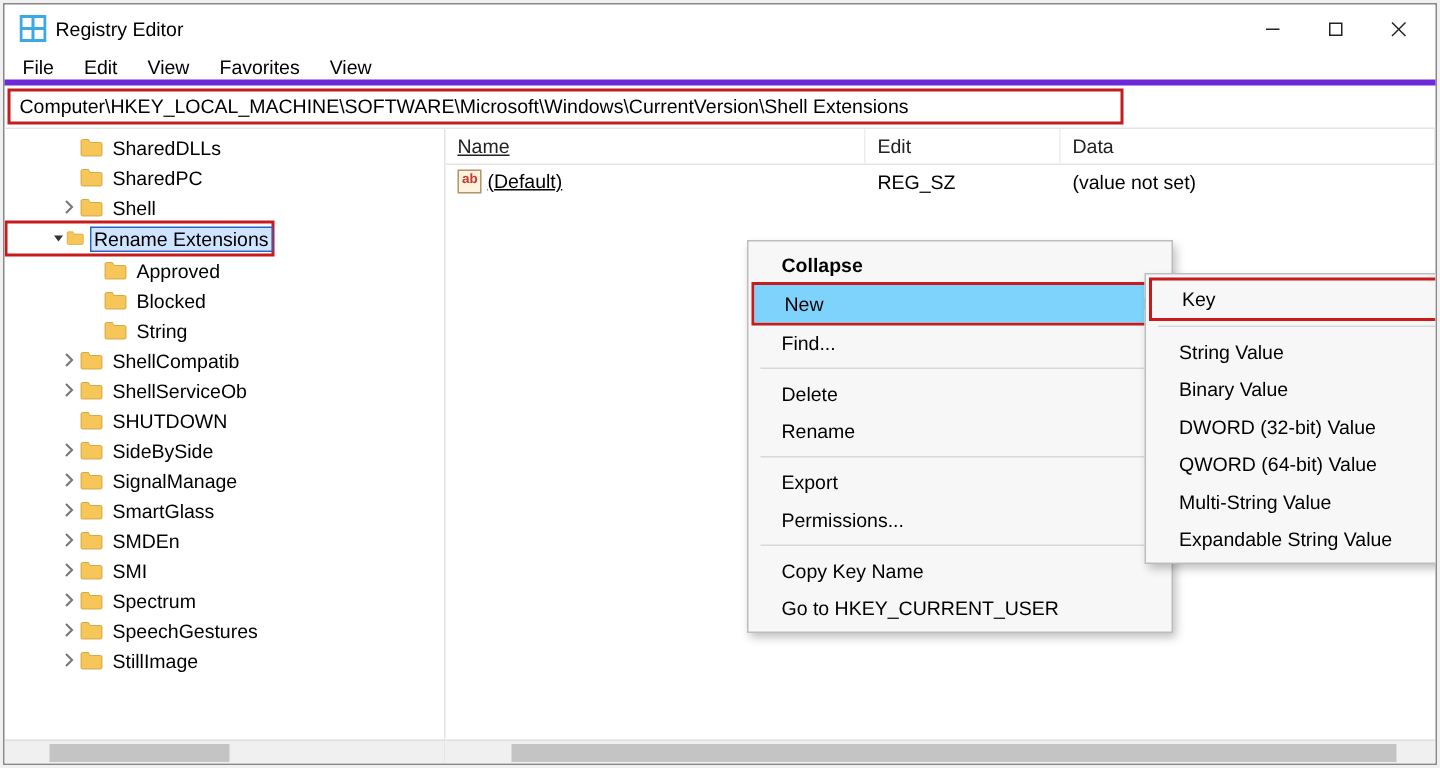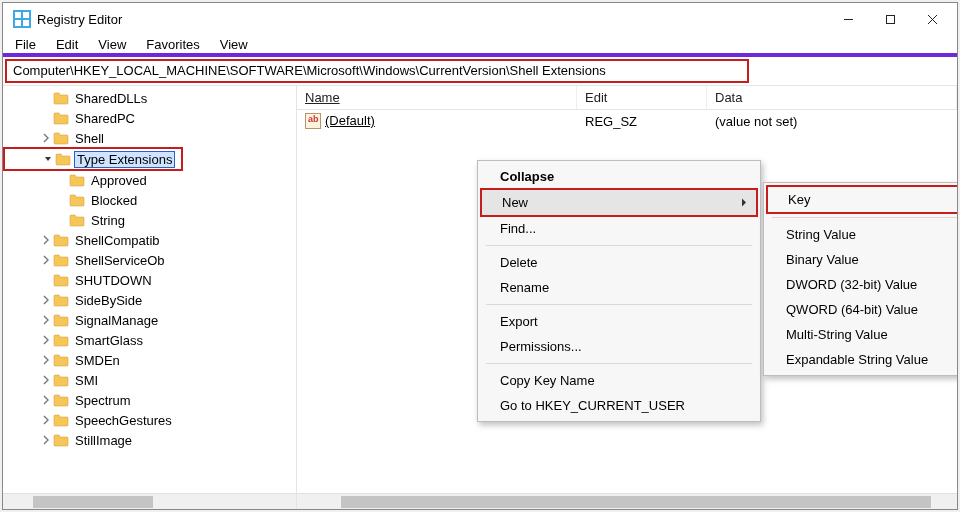--- a/index.html
+++ b/index.html
@@ -48,27 +48,27 @@
 
 .listrow { display: flex; height: 22px; align-items: center; }
 .listrow .col { padding: 0 8px; font-size: 13px; }
 .valicon { width: 16px; height: 16px; margin-right: 4px; vertical-align: middle; display: inline-block; border: 1px solid #b6946c; background: #fff3e0; position: relative; }
 .valicon::after { content: "ab"; color: #c83a2e; font-size: 9px; font-weight: bold; position: absolute; top: 0; left: 2px; }
 
 
 .ctxmenu { position: absolute; background: #f7f7f7; border: 1px solid #bdbdbd; box-shadow: 2px 3px 6px rgba(0,0,0,0.25); padding: 3px 2px; z-index: 10; }
 .ctxitem { padding: 5px 14px 5px 20px; font-size: 13px; white-space: nowrap; position: relative; }
 .ctxitem.bold { font-weight: 600; }
-.ctxitem.hover { background: #e5e5e5; }
+.ctxitem.hover { background: #7dd3fc; }
 .ctxitem .subarrow { position: absolute; right: 8px; top: 50%; transform: translateY(-50%); }
 .ctxsep { height: 1px; background: #d8d8d8; margin: 4px 6px; }
 .ctxhl { border: 2px solid #c61c1c; margin: -1px 0; }
 
 
-.menu1 { top: 74px; left: 180px; width: 284px; }
+.menu1 { top: 74px; left: 201px; width: 284px; }
 .menu2 { top: 96px; left: 466px; width: 262px; }
 
 
 .hscroll { position: absolute; bottom: 0; left: 0; right: 0; height: 16px; background: #f0f0f0; border-top: 1px solid #e0e0e0; }
 .hscroll .thumb { position: absolute; top: 2px; height: 12px; background: #c4c4c4; border-radius: 0; }
 .treepane .hscroll .thumb { left: 30px; width: 120px; }
 .listpane .hscroll .thumb { left: 44px; width: 590px; }
 
 
 .folder svg path { fill: #f6c659; stroke: #c79a2e; stroke-width: 0.5; }
@@ -156,21 +156,21 @@
             <div class="treerow selected">
               <span class="indent" style="width: 32px;"></span>
               <span class="expander">
                 <svg viewBox="0 0 10 10">
                   <path d="M2 3 L5 7 L8 3 Z" fill="#333"></path>
                 </svg>
               </span>
               <span class="folder"><svg viewBox="0 0 16 14">
                   <path d="M1 3 L1 12 Q1 13 2 13 L14 13 Q15 13 15 12 L15 5 Q15 4 14 4 L7 4 L6 2 L2 2 Q1 2 1 3 Z"></path>
                 </svg></span>
-              <span class="label">Type Extensions</span>
+              <span class="label">Rename Extensions</span>
             </div>
           </div>
           <div class="treerow">
             <span class="indent" style="width: 48px;"></span>
             <span class="expander"></span>
             <span class="folder"><svg viewBox="0 0 16 14">
                 <path d="M1 3 L1 12 Q1 13 2 13 L14 13 Q15 13 15 12 L15 5 Q15 4 14 4 L7 4 L6 2 L2 2 Q1 2 1 3 Z"></path>
               </svg></span>
             <span class="label">Approved</span>
           </div>

